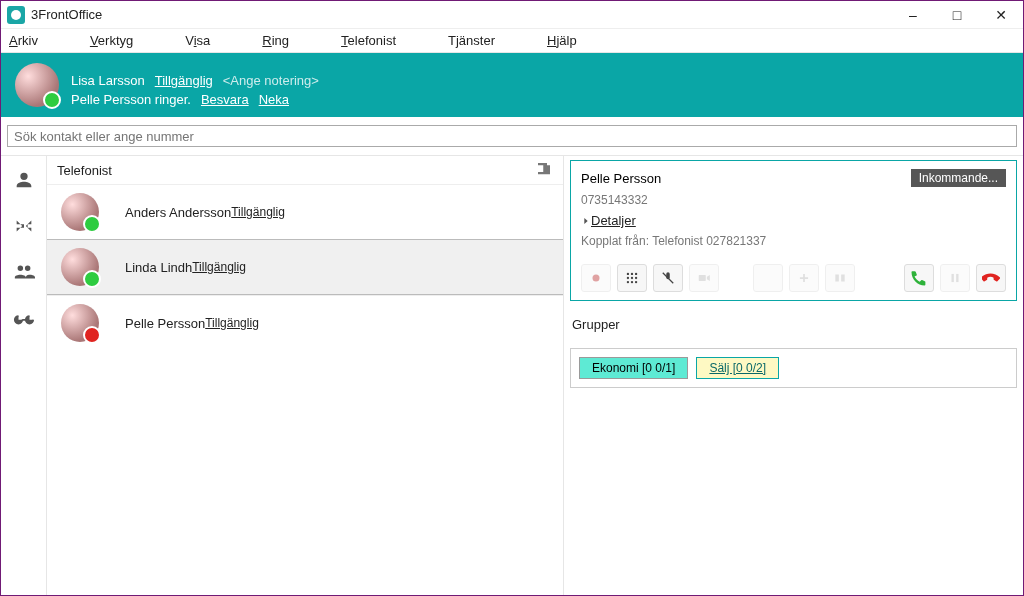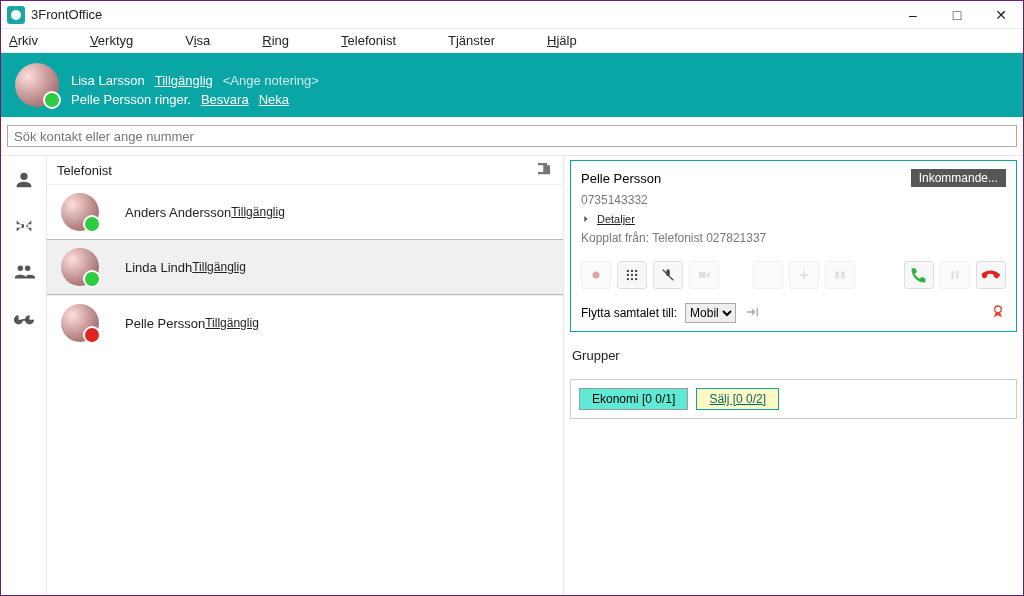--- a/index.html
+++ b/index.html
@@ -158,21 +158,21 @@
   .callhead {
     display:flex; align-items:center;
   }
   .callhead .pname { font-size:13px; }
   .callhead .spacer { flex:1; }
   .badge {
     background:#565656; color:#fff;
     padding: 2px 8px; font-size:12px;
   }
   .muted { color:#777; font-size:12px; }
-  .detrow { display:flex; align-items:center; gap:6px; font-size:11px; color:#222;text-decoration:underline;}
+  .detrow { display:flex; align-items:center; font-size:13px; color:#222;text-decoration:underline;}
   .controls {
     display:flex; align-items:center; gap:6px;
     margin-top:10px;
   }
   .ctrlbtn {
     width:30px;height:28px;
     border:1px solid #ddd; border-radius:3px;
     display:flex;align-items:center;justify-content:center;
     background:#f7f7f7;
     color:#888;
@@ -389,37 +389,20 @@
                 <rect x="14" y="5" width="4" height="14"></rect>
               </svg>
             </div>
           <div class="ctrlbtn red">
               <svg width="18" height="18" viewBox="0 0 24 24">
                 <path d="M21 15l-3-1c-.4-.1-.9 0-1.2.3l-1.5 1.5c-3-.8-5.3-3-6-6l1.5-1.5c.3-.3.4-.8.3-1.2l-1-3C9.9 3.4 9.5 3 9 3H4c-.6 0-1 .4-1 1 0 10 8 18 18 18 .6 0 1-.4 1-1v-5c0-.5-.4-.9-1-1z" transform="rotate(135 12 12)"></path>
               </svg>
             </div>
         </div>
 
-        <div class="moverow">
-          <span>Flytta samtalet till:</span>
-          <select>
-            <option>Mobil</option>
-          </select>
-          <span class="mvicon">
-            <svg width="16" height="16" viewBox="0 0 24 24" fill="#aaa">
-                <path d="M4 12h12m0 0l-4-4m4 4l-4 4M20 6v12" stroke="#aaa" stroke-width="2" fill="none"></path>
-              </svg>
-          </span>
-          <span class="ribbonicon">
-            <svg width="16" height="16" viewBox="0 0 24 24">
-                <circle cx="12" cy="8" r="5" fill="none" stroke="#d43" stroke-width="2"></circle>
-                <path d="M9 12l-3 8 6-3 6 3-3-8" fill="#d43"></path>
-              </svg>
-          </span>
-        </div>
       </div>
 
       <div class="sectiontitle">Grupper</div>
       <div class="groupbox" id="groupbox">
           <div class="groupbtn">Ekonomi [0 0/1]</div>
           <div class="groupbtn active">Sälj [0 0/2]</div>
         </div>
     </div>
 
   </div>

